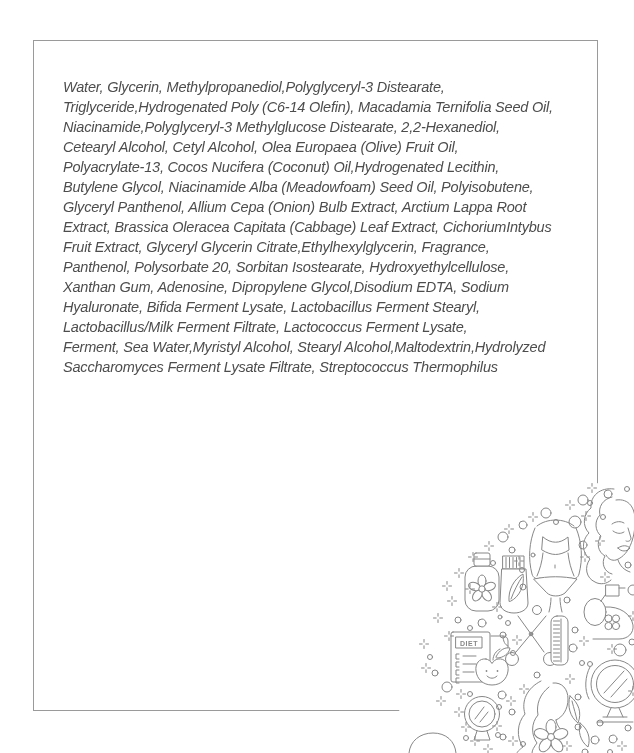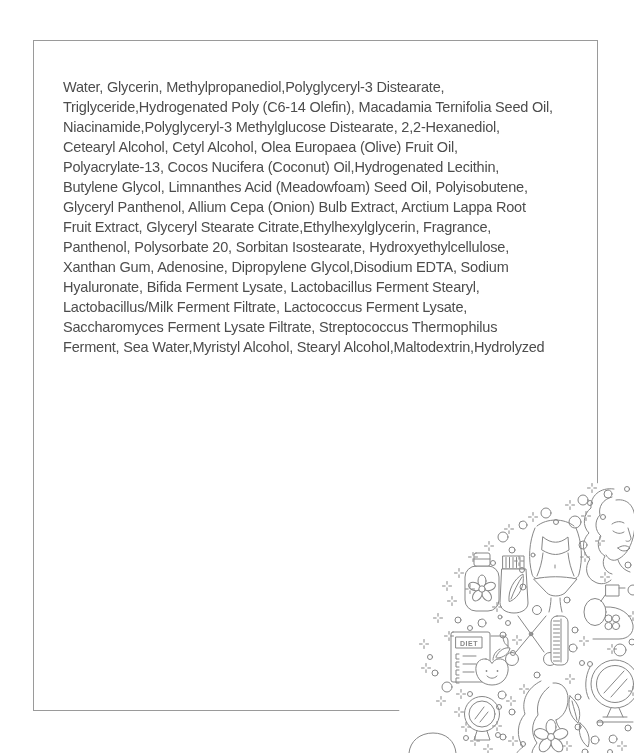--- a/index.html
+++ b/index.html
@@ -2,48 +2,49 @@
 <html><head>
 <meta charset="utf-8">
 <style>
   html,body{margin:0;padding:0;background:#ffffff;}
   body{width:634px;height:753px;position:relative;overflow:hidden;
        font-family:"Liberation Sans",sans-serif;}
   .card{position:absolute;left:33px;top:40px;width:565px;height:671px;
         box-sizing:border-box;border:1px solid #9a9a9a;background:#ffffff;z-index:1;}
   .ingredients{position:absolute;left:63px;top:77px;width:525px;
         font-size:14.5px;line-height:20px;letter-spacing:-0.2px;
-        color:#4d4d4d;z-index:2;}
+        color:#4d4d4d;z-index:2;font-style:italic;}
   .ingredients .line{white-space:pre;height:20px;}
   .illustration{position:absolute;left:0;top:0;z-index:3;pointer-events:none;}
   .lineart{fill:none;stroke:#878787;stroke-width:1;stroke-linecap:round;stroke-linejoin:round;}
   .diet-text{font-family:"Liberation Sans",sans-serif;font-size:7px;font-weight:bold;
         letter-spacing:0.5px;fill:#878787;stroke:none;}
 </style>
 </head>
 <body>
 
 <div class="card"></div>
 
 <div class="ingredients">
 
 <div class="line">Water, Glycerin, Methylpropanediol,Polyglyceryl-3 Distearate,</div>
     <div class="line">Triglyceride,Hydrogenated Poly (C6-14 Olefin), Macadamia Ternifolia Seed Oil,</div>
     <div class="line">Niacinamide,Polyglyceryl-3 Methylglucose Distearate, 2,2-Hexanediol,</div>
     <div class="line">Cetearyl Alcohol, Cetyl Alcohol, Olea Europaea (Olive) Fruit Oil,</div>
     <div class="line">Polyacrylate-13, Cocos Nucifera (Coconut) Oil,Hydrogenated Lecithin,</div>
-    <div class="line">Butylene Glycol, Limnanthes Acid (Meadowfoam) Seed Oil, Polyisobutene,</div>
+    <div class="line">Butylene Glycol, Niacinamide Alba (Meadowfoam) Seed Oil, Polyisobutene,</div>
     <div class="line">Glyceryl Panthenol, Allium Cepa (Onion) Bulb Extract, Arctium Lappa Root</div>
-    <div class="line">Fruit Extract, Glyceryl Stearate Citrate,Ethylhexylglycerin, Fragrance,</div>
+    <div class="line">Extract, Brassica Oleracea Capitata (Cabbage) Leaf Extract, CichoriumIntybus</div>
+    <div class="line">Fruit Extract, Glyceryl Glycerin Citrate,Ethylhexylglycerin, Fragrance,</div>
     <div class="line">Panthenol, Polysorbate 20, Sorbitan Isostearate, Hydroxyethylcellulose,</div>
     <div class="line">Xanthan Gum, Adenosine, Dipropylene Glycol,Disodium EDTA, Sodium</div>
     <div class="line">Hyaluronate, Bifida Ferment Lysate, Lactobacillus Ferment Stearyl,</div>
     <div class="line">Lactobacillus/Milk Ferment Filtrate, Lactococcus Ferment Lysate,</div>
+    <div class="line">Ferment, Sea Water,Myristyl Alcohol, Stearyl Alcohol,Maltodextrin,Hydrolyzed</div>
     <div class="line">Saccharomyces Ferment Lysate Filtrate, Streptococcus Thermophilus</div>
-    <div class="line">Ferment, Sea Water,Myristyl Alcohol, Stearyl Alcohol,Maltodextrin,Hydrolyzed</div>
   </div>
 
 <svg class="illustration" width="634" height="753" viewBox="0 0 634 753" xmlns="http://www.w3.org/2000/svg">
   <defs>
     <path id="sp" d="M-4.5 0H-1.8M1.8 0H4.5M0 -4.5V-1.8M0 1.8V4.5"></path>
   </defs>
 
   <circle cx="658" cy="736" r="260" fill="#ffffff" stroke="none"></circle>
 
   <g class="lineart">

